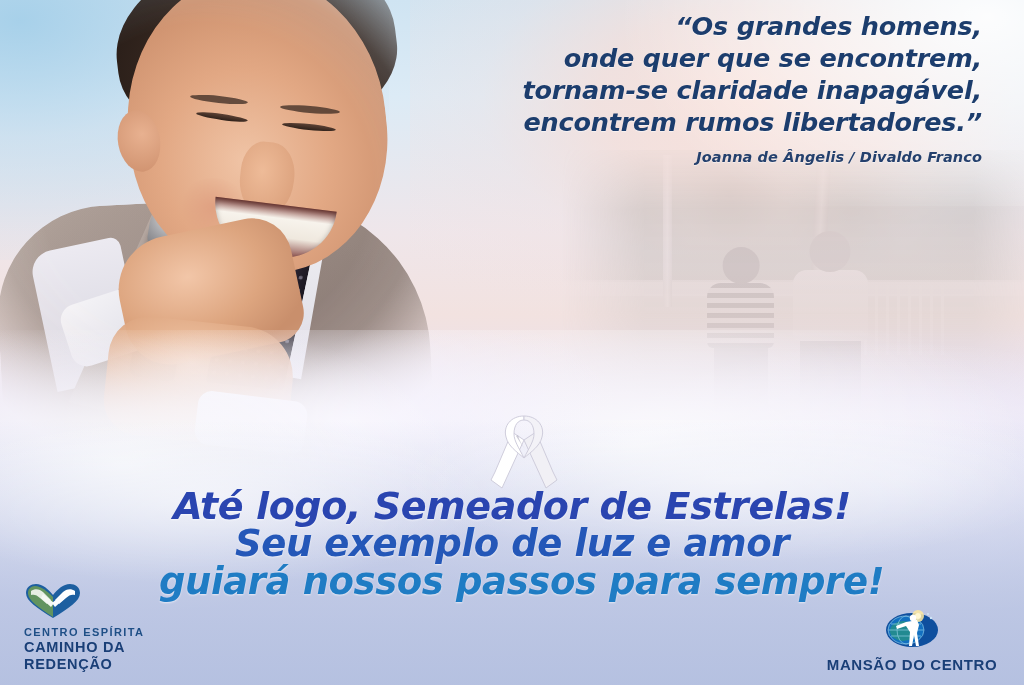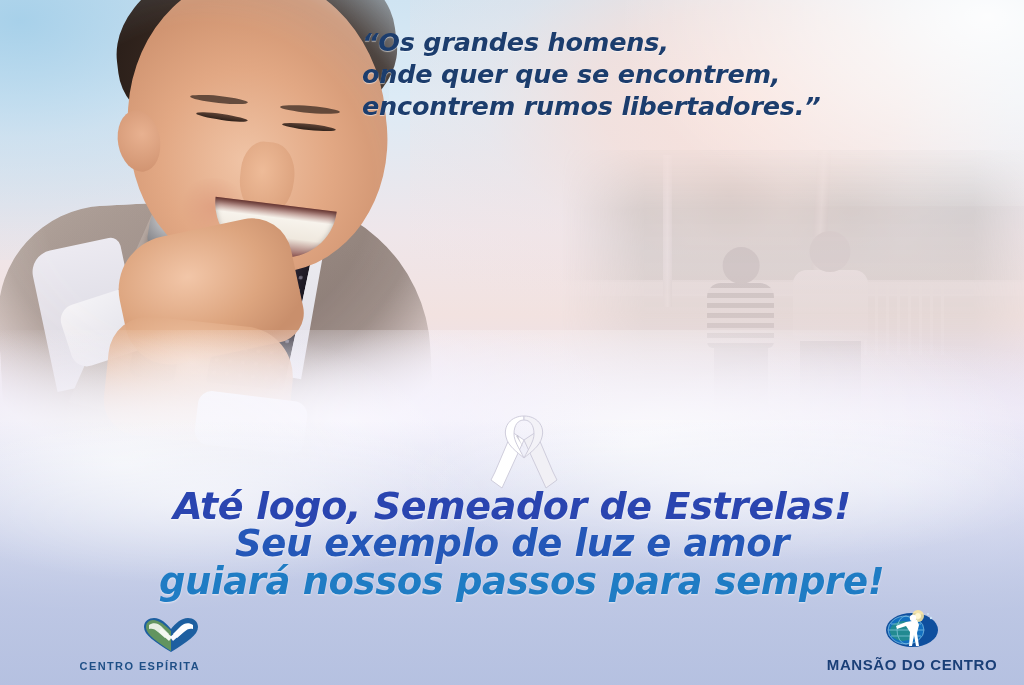--- a/index.html
+++ b/index.html
@@ -213,21 +213,22 @@
   .mist2{
     position:absolute;left:0;top:420px;width:100%;height:265px;
     background:
       radial-gradient(ellipse 40% 46% at 20% 30%, rgba(255,255,255,.55),rgba(255,255,255,0) 70%),
       radial-gradient(ellipse 46% 44% at 72% 22%, rgba(255,255,255,.5),rgba(255,255,255,0) 72%),
       linear-gradient(180deg, rgba(196,204,232,0), rgba(185,196,226,.75) 70%, rgba(180,192,224,.9) 100%);
   }
 
   
   .quote{
-    position:absolute;right:42px;top:26px;width:620px;
+    position:absolute;right:42px;top:10px;width:620px;
+    text-align:right;
   }
   .quote-line{
     font-family:"DejaVu Sans",sans-serif;
     font-style:italic;font-weight:700;
     font-size:25.5px;line-height:32px;
     letter-spacing:-.2px;
     color:#1c3d6d;
     white-space:nowrap;
     text-shadow:0 1px 1px rgba(255,255,255,.55);
   }
@@ -252,21 +253,21 @@
     font-style:italic;font-weight:700;
     font-size:37px;line-height:38px;
     letter-spacing:-.4px;
     text-shadow:0 1px 2px rgba(255,255,255,.6);
   }
   .hl1{color:#2a45b0;font-size:38px;}
   .hl2{color:#2457b8;font-size:37px;}
   .hl3{color:#1f7cc4;font-size:37px;margin-left:19px;}
 
   
-  .logo-left{position:absolute;left:8px;bottom:12px;width:192px;text-align:right;}
+  .logo-left{position:absolute;left:24px;bottom:12px;width:192px;text-align:left;}
   .logo-right{position:absolute;right:12px;bottom:12px;width:200px;text-align:center;}
   .logo-mark{display:block;margin:0 auto 3px;}
   .logo-t1{
     font-family:"Liberation Sans",sans-serif;font-weight:700;
     font-size:11px;letter-spacing:1.4px;color:#1f4f86;line-height:13px;
   }
   .logo-t2{
     font-family:"Liberation Sans",sans-serif;font-weight:700;
     font-size:14.5px;letter-spacing:.7px;color:#1a3f77;line-height:17px;
   }
@@ -330,21 +331,23 @@
     <div class="hand-low"></div>
     <div class="cuff2"></div>
   </div>
 
   <div class="mist"></div>
   <div class="mist2"></div>
 
   <div class="quote">
     <div class="quote-line">“Os grandes homens,</div>
     <div class="quote-line">onde quer que se encontrem,</div>
+    <div class="quote-line">tornam-se claridade inapagável,</div>
     <div class="quote-line">encontrem rumos libertadores.”</div>
+    <div class="quote-attrib">Joanna de Ângelis / Divaldo Franco</div>
   </div>
 
   <div class="ribbon">
     <svg width="70" height="82" viewBox="0 0 70 82" aria-hidden="true">
       <g>
         <path d="M35 30 L13 78 L2 70 L6 62 L23 22 Z" fill="#ffffff" stroke="#cfcddc" stroke-width="1"></path>
         <path d="M35 30 L57 78 L68 70 L64 62 L47 22 Z" fill="#f1f0f5" stroke="#cfcddc" stroke-width="1"></path>
         <path d="M35 6 C22 6 14 16 17 27 C19 36 28 42 35 48 C30 38 25 31 25 24 C25 15 29 10 35 10 Z" fill="#ffffff" stroke="#cfcddc" stroke-width="1"></path>
         <path d="M35 6 C48 6 56 16 53 27 C51 36 42 42 35 48 C40 38 45 31 45 24 C45 15 41 10 35 10 Z" fill="#f3f2f7" stroke="#cfcddc" stroke-width="1"></path>
         <path d="M27 26 C30 31 33 35 36 39 C33 35 30 30 29 25 Z" fill="#b9b6c6" opacity=".7"></path>
@@ -363,20 +366,21 @@
       <svg width="58" height="36" viewBox="0 0 58 36" aria-hidden="true">
         <path d="M29 35 C13 25 2 18 2 10 C2 4 7 1 12 1 C19 1 24 6 29 12 C34 6 39 1 46 1 C51 1 56 4 56 10 C56 18 45 25 29 35 Z" fill="#1d5fa0"></path>
         <path d="M29 34 C15 25 5 18 4 11 C3.5 6 7 3 11 3 C17 3 23 8 29 14 Z" fill="#7aa64a" opacity=".75"></path>
         <path d="M7 8 C11 5 16 6 19 9 L27 17 L23 21 L16 15 C13 12 10 11 7 12 Z" fill="#e6eee2"></path>
         <path d="M51 8 C47 5 42 6 39 9 L31 17 L35 21 L42 15 C45 12 48 11 51 12 Z" fill="#ffffff"></path>
         <path d="M19 11 L30 20 L27 24 L17 15 Z" fill="#f4f8f2"></path>
         <path d="M39 11 L28 20 L31 24 L41 15 Z" fill="#fbfcff"></path>
       </svg>
     </span>
     <div class="logo-t1">CENTRO ESPÍRITA</div>
+    <div class="logo-t2">CAMINHO DA REDENÇÃO</div>
   </div>
 
   <div class="logo-right">
     <span class="logo-mark">
       <svg width="56" height="42" viewBox="0 0 56 42" aria-hidden="true">
         <ellipse cx="28" cy="23" rx="26" ry="17" fill="#0f4f9e"></ellipse>
         <ellipse cx="22" cy="23" rx="18" ry="14" fill="#1478c8" opacity=".8"></ellipse>
         <ellipse cx="19" cy="24" rx="13" ry="10" fill="#2fa06a" opacity=".55"></ellipse>
         <g stroke="#9fd8ef" stroke-width=".8" fill="none" opacity=".75">
           <ellipse cx="22" cy="23" rx="18" ry="14"></ellipse>

